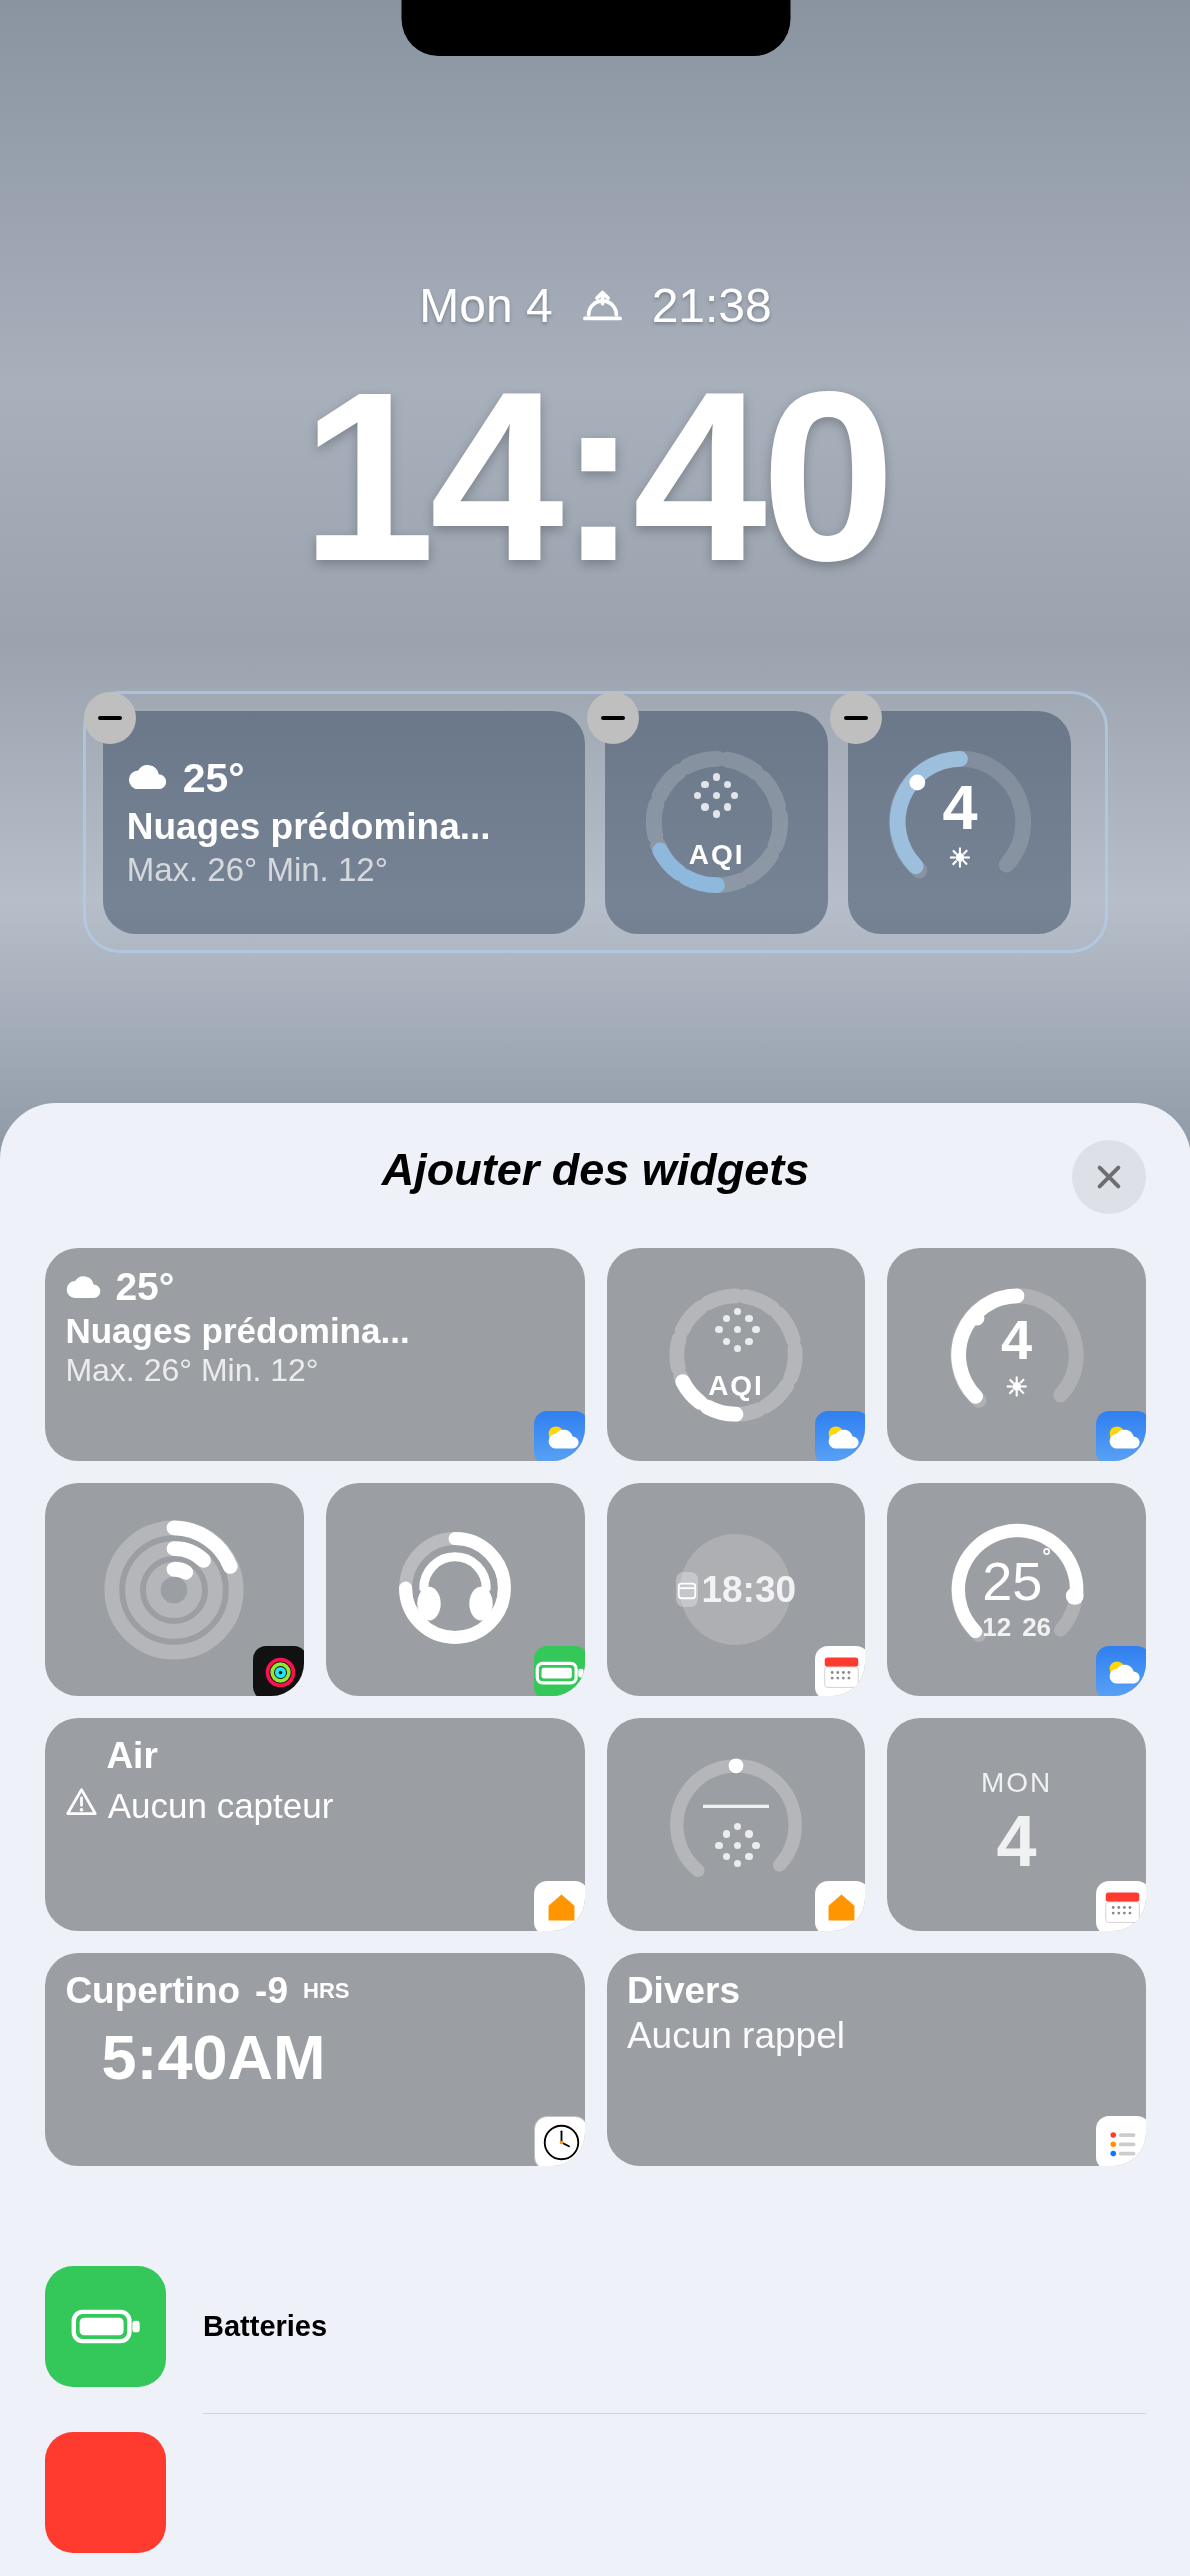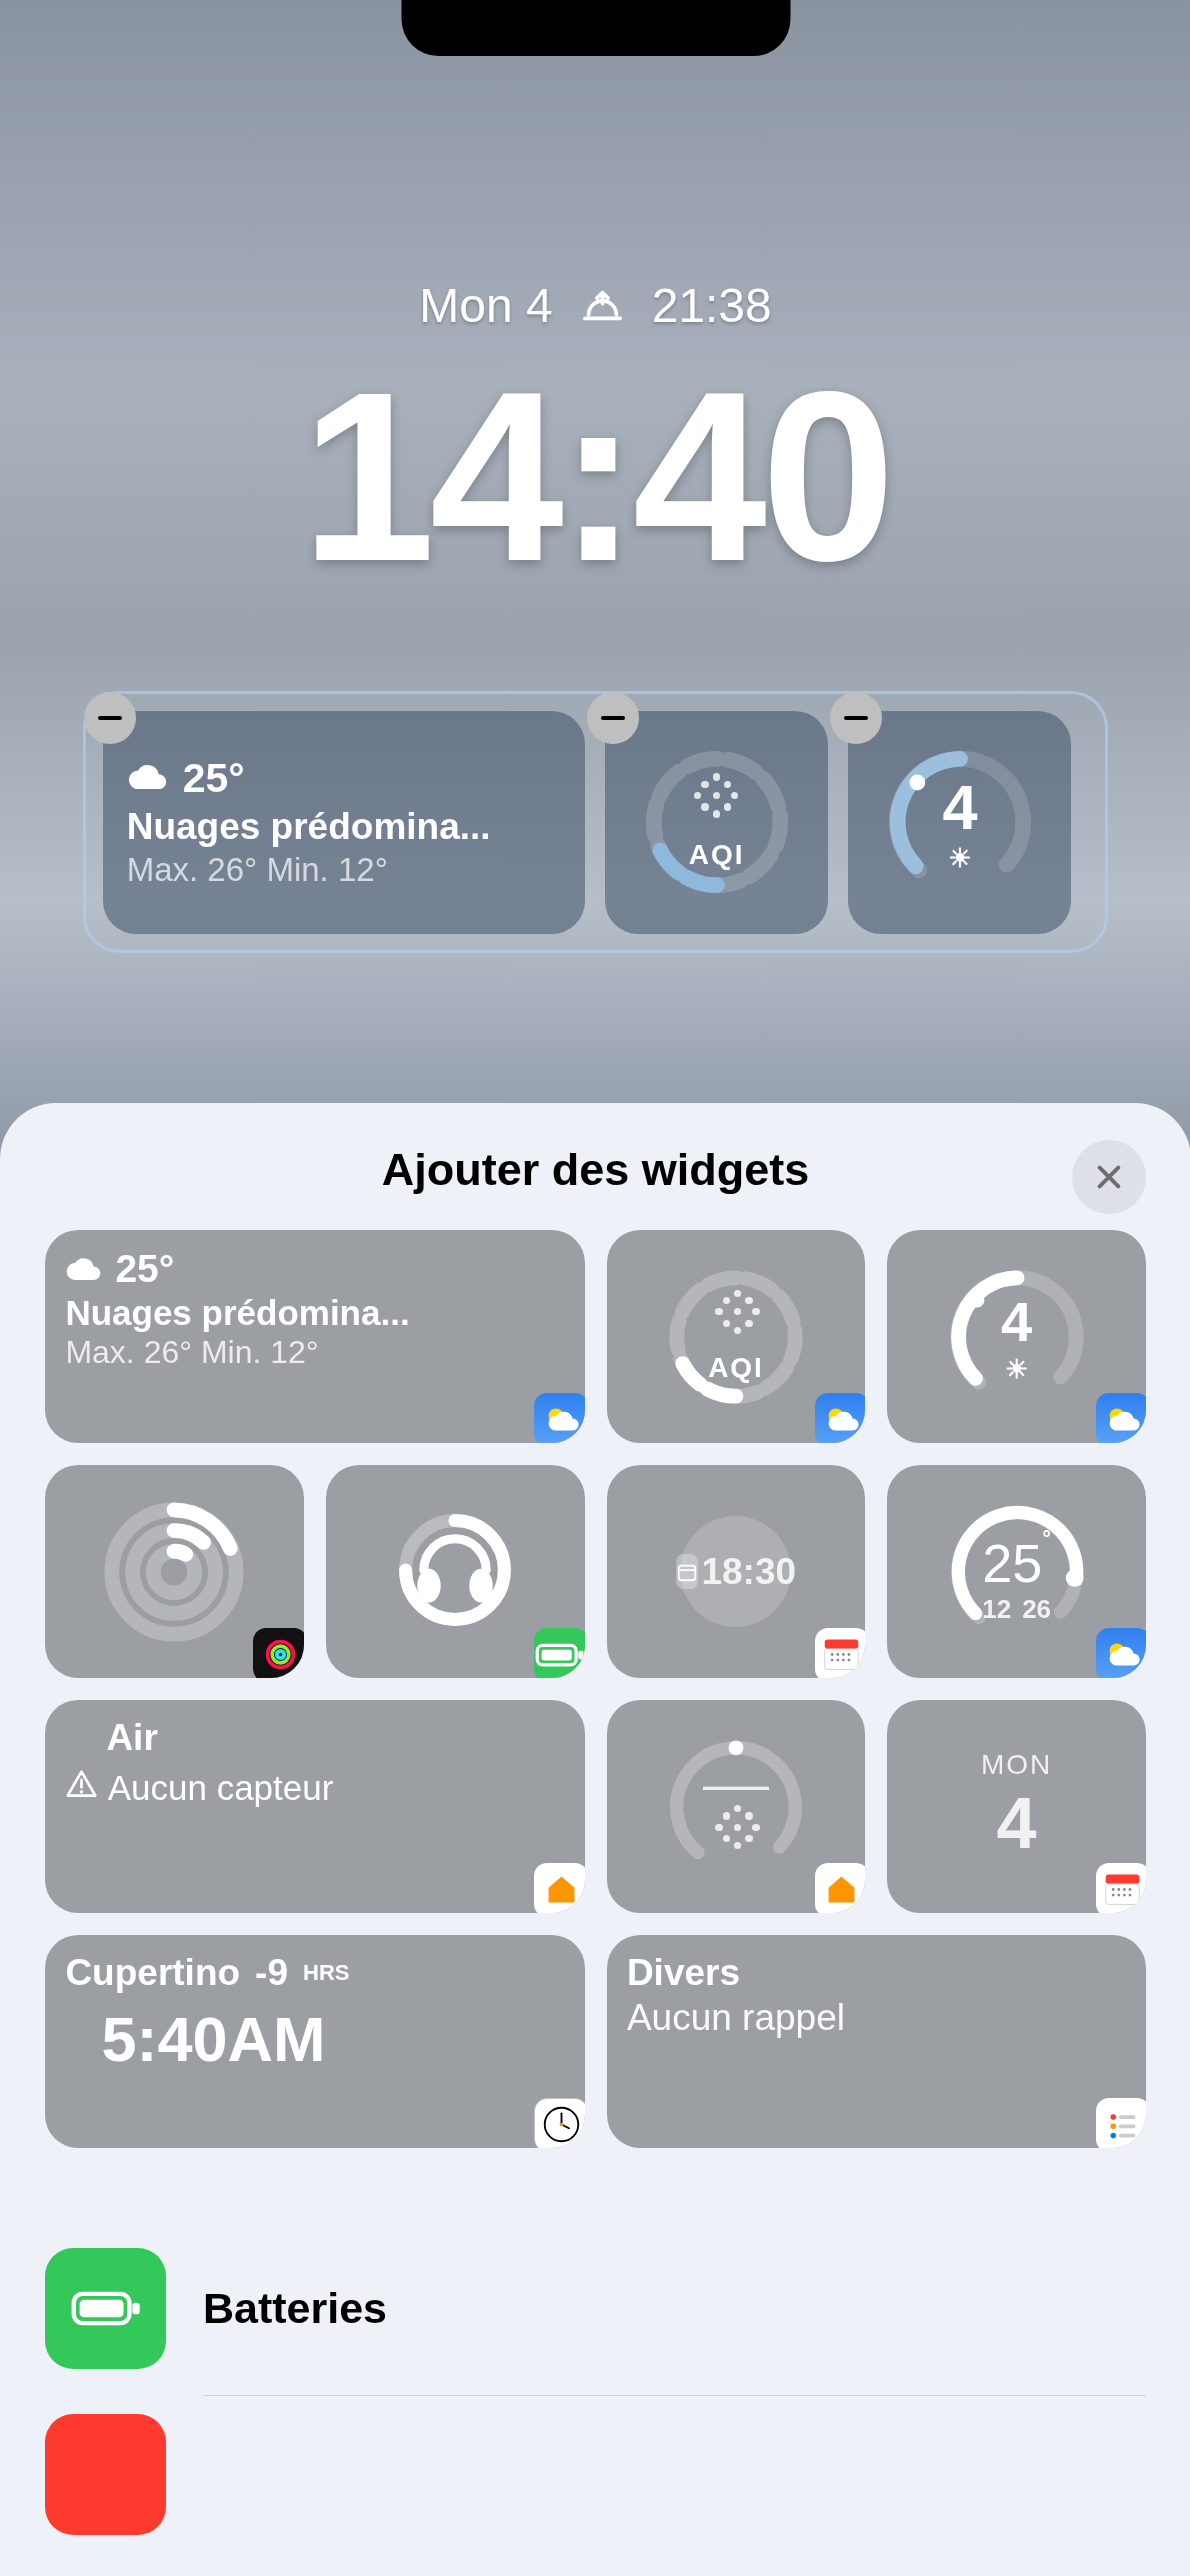--- a/index.html
+++ b/index.html
@@ -183,21 +183,22 @@
     border-top-left-radius: 56px;
     border-top-right-radius: 56px;
     color: #000;
     padding: 41px 45px 0;
   }
   .sheet-header {
     display: flex;
     align-items: center;
     justify-content: center;
     position: relative;
-    margin-bottom: 34px;
+    margin-bottom: 52px;
+    font-style: italic;
   }
   .sheet-title {
     font-size: 45px;
     font-weight: 700;
   }
   .close-btn {
     position: absolute;
     right: 0;
     top: -3.7px;
     width: 74px;
@@ -345,21 +346,21 @@
   }
   .app-row .icon {
     width: 121px;
     height: 121px;
     border-radius: 28px;
     display: flex;
     align-items: center;
     justify-content: center;
   }
   .app-row .label {
-    font-size: 43px;
+    font-size: 29px;
     font-weight: 600;
     color: #000;
   }
   .icon-batteries { background: #34c759; }
   .icon-batteries svg { width: 74px; height: 41px; }
   .icon-red { background: #ff3b30; }
   .divider {
     height: 0.9px;
     background: #d0d4da;
     margin-left: 158px;

